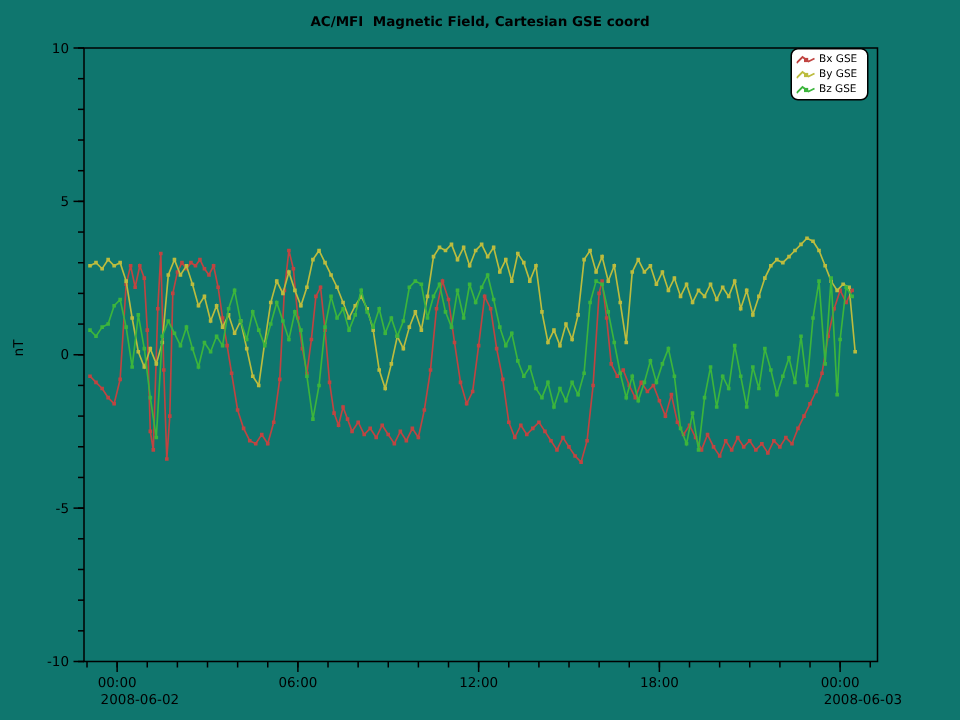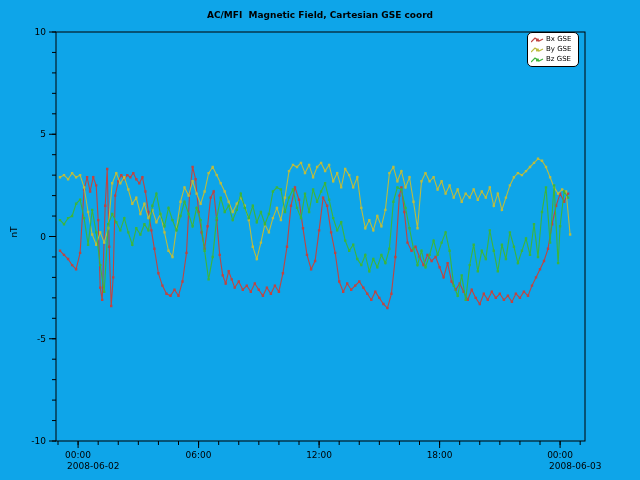--- a/index.html
+++ b/index.html
@@ -1,16 +1,16 @@
 <!DOCTYPE html>
 <html><head>
 <meta charset="utf-8">
 <style>
   html,body{margin:0;padding:0;background:#fff;}
-  .screen{position:relative;width:640px;height:480px;background:#0ea5e9;
+  .screen{position:relative;width:640px;height:480px;background:#0f766e;
           font-family:"DejaVu Sans",sans-serif;overflow:hidden;}
   .chart-title{position:absolute;left:0;top:10px;width:640px;text-align:center;
                font-size:9px;font-weight:bold;color:#000;white-space:pre;}
   .plot-svg{position:absolute;left:0;top:0;}
   .ylabel{position:absolute;left:8px;top:227px;font-size:9px;color:#000;
           transform:rotate(-90deg);transform-origin:center;}
   .legend{position:absolute;left:527px;top:32px;width:52px;box-sizing:border-box;
           border:1px solid #000;border-radius:5px;background:#fff;
           padding:2px 3px;display:flex;flex-direction:column;gap:1px;}
   .legend-row{display:flex;align-items:center;gap:2px;}

